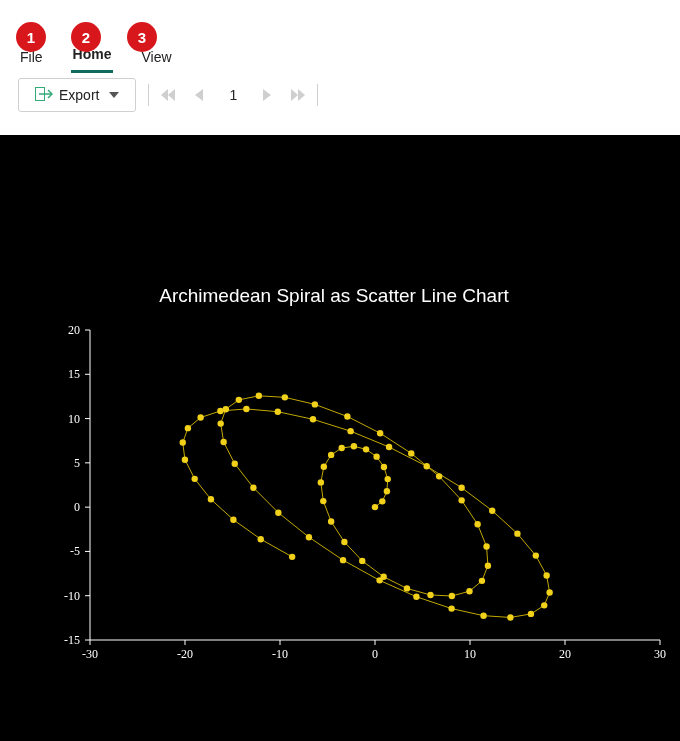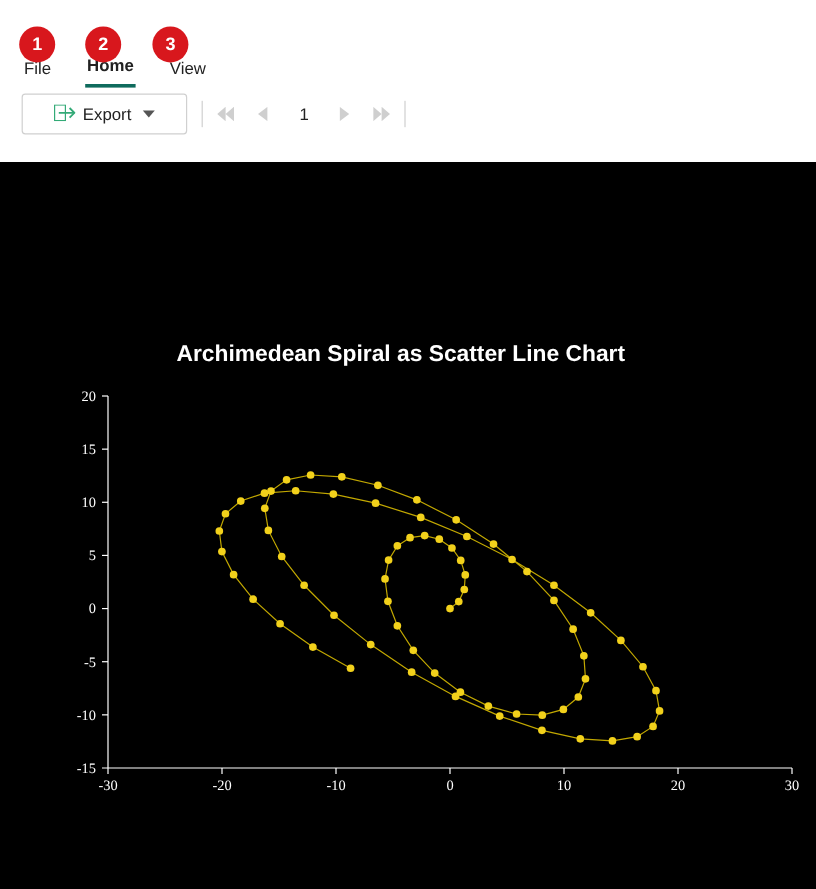--- a/index.html
+++ b/index.html
@@ -4,32 +4,32 @@
 <style>
   html,body{margin:0;padding:0;font-family:"Segoe UI",Arial,sans-serif;font-size:14px;color:#333;background:#fff;}
   .wrap{width:680px;height:741px;position:relative;overflow:hidden;}
   
   .tabs{display:flex;align-items:flex-end;gap:26px;padding:46px 0 0 18px;box-sizing:border-box;}
   .tab{padding:0 2px 8px 2px;cursor:pointer;color:#222;}
   .tab.active{font-weight:600;border-bottom:3px solid #0f6b5d;}
   
   .toolbar{display:flex;align-items:center;height:44px;padding-left:18px;}
   .tb-btn{display:flex;align-items:center;gap:6px;height:28px;cursor:pointer;color:#222;}
-  .export-box{border:1px solid #d0d0d0;border-radius:3px;padding:2px 26px;}
+  .export-box{border:1px solid #d0d0d0;border-radius:3px;padding:2px 16px;}
   .chev-down{width:0;height:0;border-left:5px solid transparent;border-right:5px solid transparent;border-top:6px solid #555;margin-left:4px;}
   .divider{width:1px;height:22px;background:#d0d0d0;margin:0 12px;}
   .pager{display:flex;align-items:center;gap:20px;color:#bfbfbf;}
   .pager .page-num{color:#222;min-width:20px;text-align:center;}
   .pager svg{display:block;}
   .subscribe-ico{display:inline-flex;align-items:center;justify-content:center;width:20px;height:20px;}
   
   .badge{position:absolute;width:30px;height:30px;border-radius:50%;background:#d8171d;color:#fff;display:flex;align-items:center;justify-content:center;font-weight:700;font-size:15px;}
   
   .canvas{position:absolute;left:0;right:0;top:135px;bottom:0;background:#000;}
-  .chart-title{position:absolute;left:0;right:12px;top:150px;text-align:center;color:#fff;font-weight:700;font-size:19px;}
+  .chart-title{position:absolute;left:0;right:12px;top:150px;text-align:center;color:#fff;font-weight:400;font-size:19px;}
   svg.plot{position:absolute;left:0;top:0;}
 </style>
 </head>
 <body>
 <div class="wrap" id="root">
 
 <div class="badge" style="left:16px;top:22px;">1</div>
 <div class="badge" style="left:71px;top:22px;">2</div>
 <div class="badge" style="left:127px;top:22px;">3</div>
 <div class="badge" style="left:43px;top:140px;">4</div>

